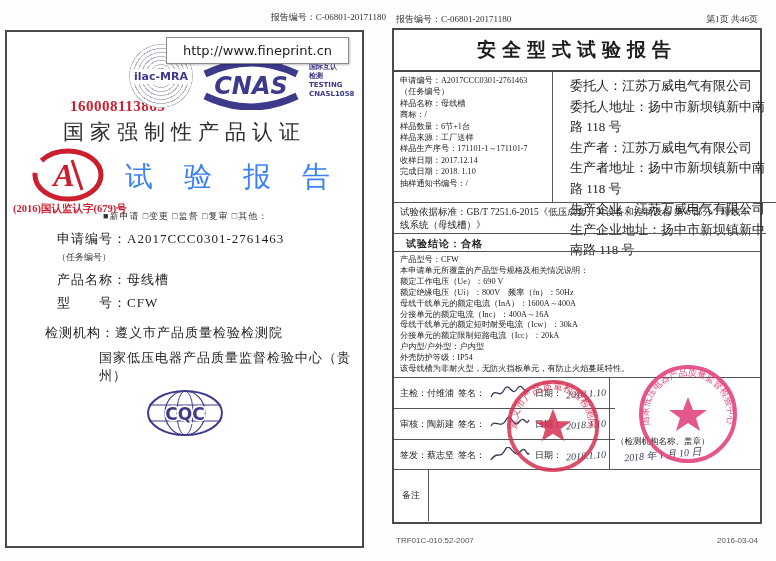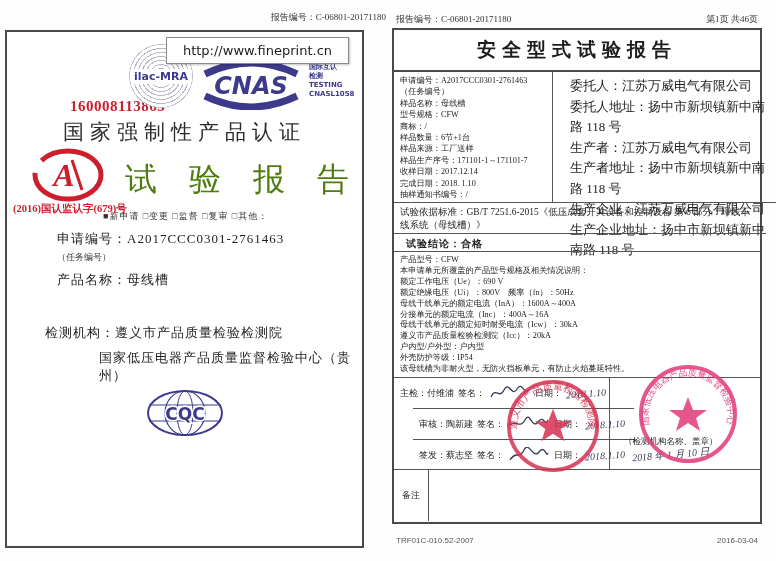--- a/index.html
+++ b/index.html
@@ -19,21 +19,21 @@
              font-weight:bold;font-size:11px;color:#3d3a8c;}
   .cnas{left:190px;top:28px;width:108px;height:50px;}
   .cnas-side{left:302px;top:22px;width:52px;font-size:7px;line-height:9px;color:#3d3a8c;
              font-family:"DejaVu Sans",sans-serif;font-weight:bold;}
   .watermark{left:166px;top:37px;width:181px;height:25px;background:#fff;border:1px solid #8a8a8a;
              box-shadow:1px 1px 2px rgba(0,0,0,.25);display:flex;align-items:center;justify-content:center;
              font-family:"DejaVu Sans",sans-serif;font-size:13px;color:#1c1c1c;}
   .lp-title{left:0;top:86px;width:100%;text-align:center;font-size:21px;letter-spacing:6px;color:#2b2b2b;}
   .cal-box{left:25px;top:116px;width:72px;height:54px;}
   .cal-reg{left:6px;top:170px;font-size:10.5px;font-weight:bold;color:#cc1f2e;}
-  .lp-report-title{left:118px;top:126px;font-size:32px;letter-spacing:12px;color:#4d7c0f;}
+  .lp-report-title{left:118px;top:126px;font-size:28px;letter-spacing:12px;color:#3b82f6;}
   .lp-checkboxes{left:96px;top:178px;font-size:9px;color:#333;letter-spacing:1px;}
   .lp-field{font-size:13px;color:#1d1d1d;letter-spacing:1px;}
   .cqc-box{left:138px;top:356px;width:80px;height:50px;}
   
   .rp-report-no{left:396px;top:13px;font-size:9px;color:#333;}
   .rp-page-info{left:676px;top:13px;width:82px;font-size:9px;color:#333;text-align:right;}
   .rt{left:392px;top:28px;width:366px;height:492px;border:2px solid #4a4a4a;background:#fff;}
   .rt-title{left:0;top:0;width:100%;height:40px;border-bottom:2px solid #4a4a4a;display:flex;
             align-items:center;justify-content:center;font-size:19px;font-weight:bold;letter-spacing:6px;color:#1d1d1d;}
   .rt-info{left:0;top:42px;width:100%;height:130px;}
@@ -42,23 +42,23 @@
   .rt-info-right{left:176px;top:4px;width:196px;height:126px;font-size:13px;line-height:20.5px;color:#1d1d1d;}
   .rt-standard{left:0;top:172px;width:354px;height:28px;border-top:1px solid #555;
                padding:3px 22px 0 6px;font-size:9.5px;line-height:13px;color:#1d1d1d;}
   .rt-conclusion{left:0;top:203px;width:354px;height:15px;border-top:1px solid #555;
                  padding:3px 6px 0 12px;font-size:10px;font-weight:bold;letter-spacing:1px;color:#1d1d1d;}
   .rt-details{left:0;top:221px;width:354px;height:123px;border-top:1px solid #555;
               padding:3px 6px 0 6px;font-size:8.2px;line-height:10.9px;color:#1d1d1d;}
   .rt-sign{left:0;top:347px;width:100%;height:92px;border-top:1px solid #555;}
   .sig-row{left:0;width:215px;height:30px;display:flex;align-items:center;gap:4px;
            padding-left:6px;font-size:9px;color:#1d1d1d;}
-  .sig-row.r2{border-top:1px solid #555;margin-left:19px;}
+  .sig-row.r2{border-top:1px solid #555;}
   .sig-cell-div{left:215px;top:0;width:0;height:92px;border-left:1px solid #555;}
-  .stamp-cell{left:216px;top:0;width:150px;height:92px;margin-left:8px;}
+  .stamp-cell{left:216px;top:0;width:150px;height:92px;}
   .stamp-cell-label{left:6px;top:58px;width:140px;font-size:8.5px;color:#1d1d1d;}
   .stamp-date{left:14px;top:70px;font-size:10px;color:#343a52;font-style:italic;transform:rotate(-5deg);}
   .rt-remark{left:0;top:439px;width:100%;height:51px;border-top:1px solid #555;}
   .remark-label{left:0;top:0;width:34px;height:51px;border-right:1px solid #555;display:flex;
                 align-items:center;justify-content:center;font-size:9px;color:#1d1d1d;}
   .footer-left{left:396px;top:536px;font-size:8px;color:#555;font-family:"Liberation Sans",sans-serif;}
   .footer-right{left:700px;top:536px;width:58px;font-size:8px;color:#555;text-align:right;font-family:"Liberation Sans",sans-serif;}
   .hand{font-style:italic;color:#343a52;transform:rotate(-4deg);display:inline-block;font-size:10px;}
   .stamp{pointer-events:none;}
 </style>
@@ -103,20 +103,21 @@
     </div>
     <div class="abs cal-reg">(2016)国认监认字(679)号</div>
 
     <div class="abs lp-report-title">试 验 报 告</div>
 
     <div class="abs lp-checkboxes">■新申请  □变更  □监督  □复审  □其他：</div>
 
     <div class="abs lp-field" style="left:50px;top:198px;">申请编号：A2017CCC0301-2761463</div>
     <div class="abs" style="left:50px;top:219px;font-size:9px;color:#333;">（任务编号）</div>
     <div class="abs lp-field" style="left:50px;top:239px;">产品名称：母线槽</div>
+    <div class="abs lp-field" style="left:50px;top:262px;">型　　号：CFW</div>
     <div class="abs lp-field" style="left:38px;top:292px;">检测机构：遵义市产品质量检验检测院</div>
     <div class="abs lp-field" style="left:92px;top:317px;">国家低压电器产品质量监督检验中心（贵州）</div>
 
     <div class="abs cqc-box">
       <svg width="80" height="50" viewBox="0 0 80 50">
         <ellipse cx="40" cy="25" rx="37" ry="22" fill="none" stroke="#3d3a8c" stroke-width="2"></ellipse>
         <ellipse cx="40" cy="25" rx="20" ry="22" fill="none" stroke="#3d3a8c" stroke-width="1.2"></ellipse>
         <ellipse cx="40" cy="25" rx="8" ry="22" fill="none" stroke="#3d3a8c" stroke-width="1"></ellipse>
         <line x1="4" y1="17" x2="76" y2="17" stroke="#3d3a8c" stroke-width="1.2"></line>
         <line x1="4" y1="33" x2="76" y2="33" stroke="#3d3a8c" stroke-width="1.2"></line>
@@ -132,21 +133,20 @@
 
   <div class="abs rt">
 
     <div class="abs rt-title">安全型式试验报告</div>
 
     <div class="abs rt-info">
       <div class="abs rt-info-left">
           <div class="info-line">申请编号：A2017CCC0301-2761463</div>
           <div class="info-line">（任务编号）</div>
           <div class="info-line">样品名称：母线槽</div>
-          <div class="info-line">型号规格：CFW</div>
           <div class="info-line">商标：/</div>
           <div class="info-line">样品数量：6节+1台</div>
           <div class="info-line">样品来源：工厂送样</div>
           <div class="info-line">样品生产序号：171101-1～171101-7</div>
           <div class="info-line">收样日期：2017.12.14</div>
           <div class="info-line">完成日期：2018. 1.10</div>
           <div class="info-line">抽样通知书编号：/</div>
         </div>
       <div class="abs rt-info-div"></div>
       <div class="abs rt-info-right">
@@ -164,21 +164,21 @@
     <div class="abs rt-conclusion">试验结论：合格</div>
 
     <div class="abs rt-details">
         <div class="detail-line">产品型号：CFW</div>
         <div class="detail-line">本申请单元所覆盖的产品型号规格及相关情况说明：</div>
         <div class="detail-line">额定工作电压（Ue）：690 V</div>
         <div class="detail-line">额定绝缘电压（Ui）：800V　频率（fn）：50Hz</div>
         <div class="detail-line">母线干线单元的额定电流（InA）：1600A～400A</div>
         <div class="detail-line">分接单元的额定电流（Inc）：400A～16A</div>
         <div class="detail-line">母线干线单元的额定短时耐受电流（Icw）：30kA</div>
-        <div class="detail-line">遵义市产品质量检验检测院（Icc）：20kA</div>
+        <div class="detail-line">分接单元的额定限制短路电流（Icc）：20kA</div>
         <div class="detail-line">户内型/户外型：户内型</div>
         <div class="detail-line">外壳防护等级：IP54</div>
         <div class="detail-line">该母线槽为非耐火型，无防火挡板单元，有防止火焰蔓延特性。</div>
       </div>
 
     <div class="abs rt-sign">
       <div class="abs sig-row" style="top:0;">
         <span>主检：付维浦</span>
         <span>签名：</span>
         <svg width="42" height="16" viewBox="0 0 42 16">

